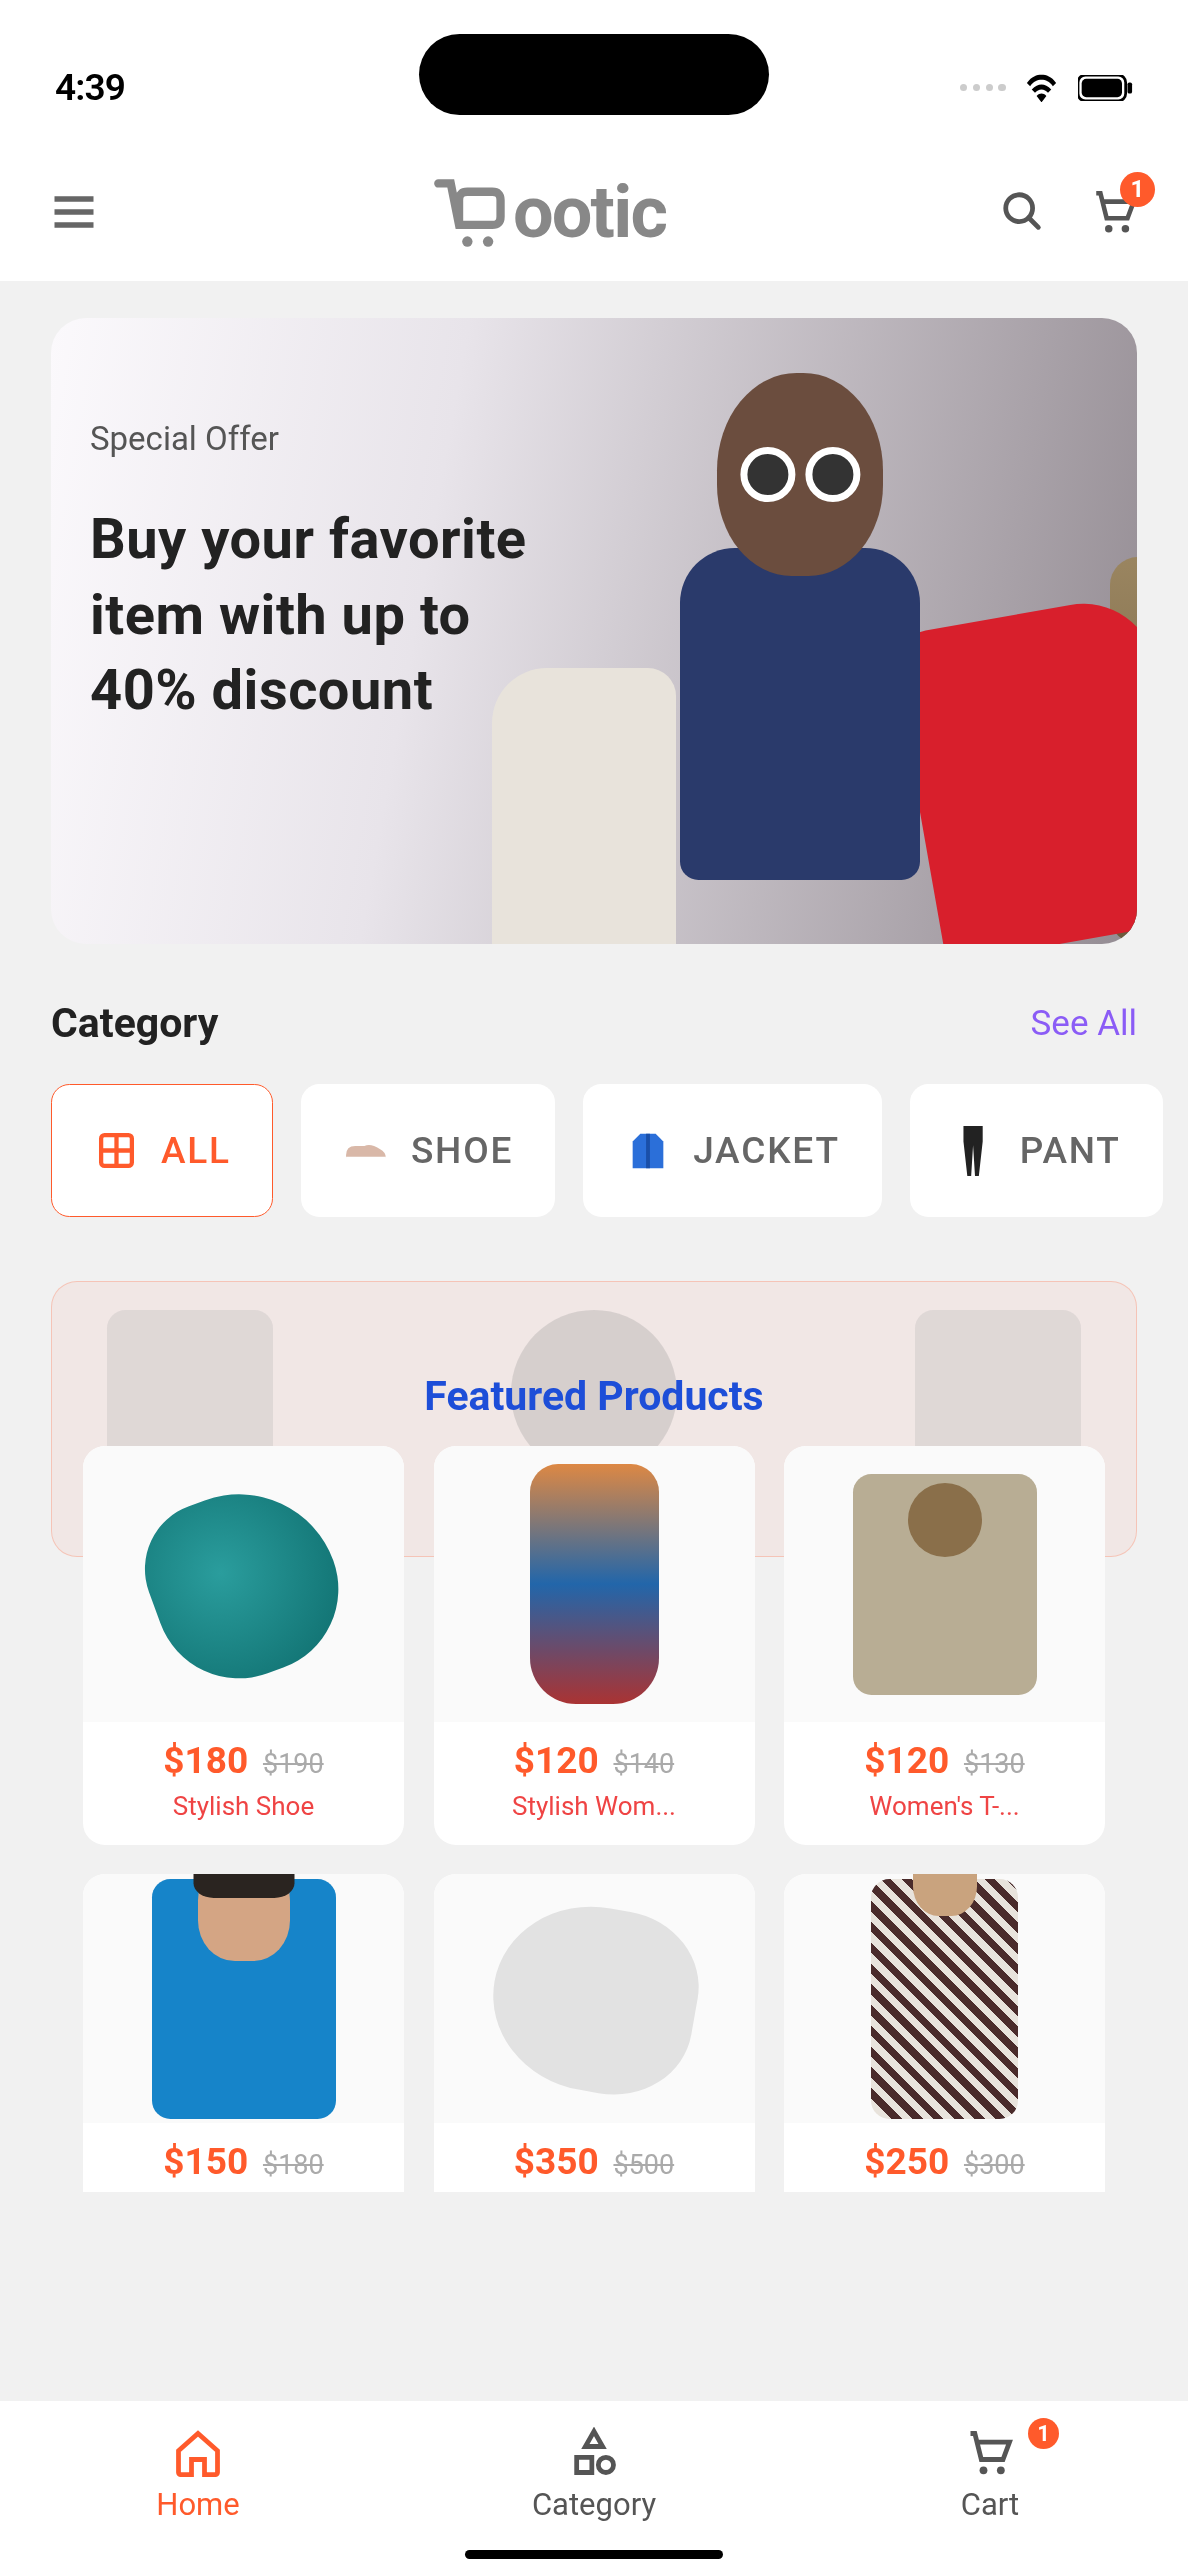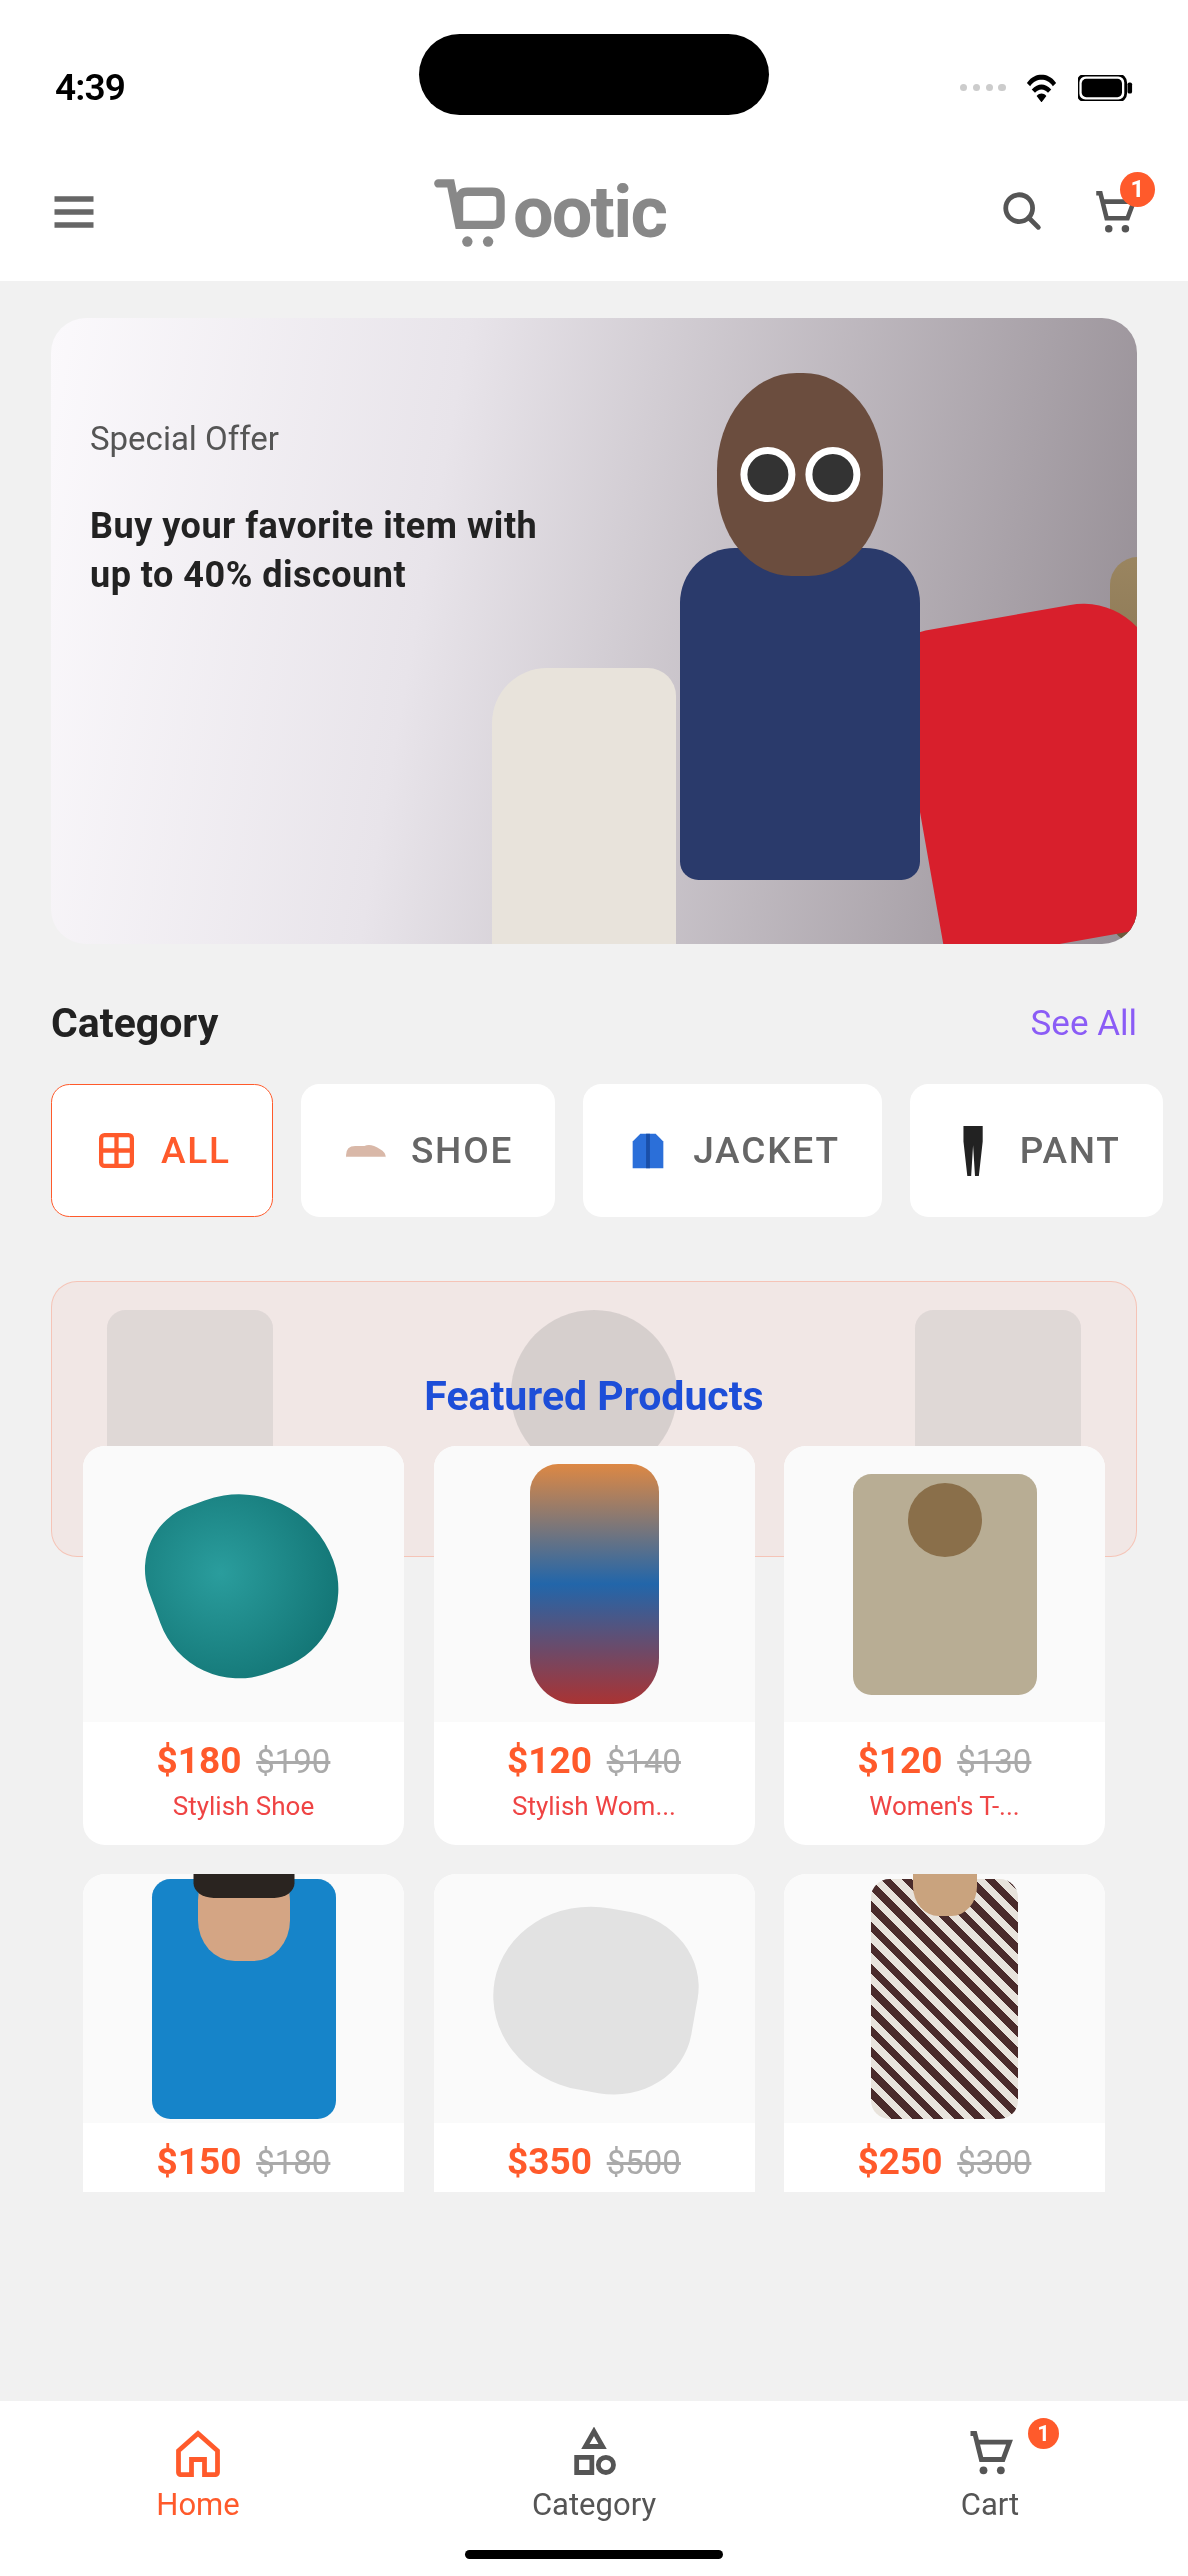--- a/index.html
+++ b/index.html
@@ -22,21 +22,21 @@
   .cart-hdr { position:relative; }
   .badge { position:absolute; top:-13px; right:-13px; background:#ff5a2b; color:#fff; font-size:24px; font-weight:700; width:35px; height:35px; border-radius:50%; display:flex; align-items:center; justify-content:center; }
 
   
   .content { background:#f1f1f1; height:calc(100% - 111px - 138px - 175px); overflow:hidden; padding:37px 0 0 0; }
 
   
   .banner { margin:0 51px; height:626px; border-radius:35px; background:linear-gradient(100deg,#fbf9fc 0%,#e8e4ea 35%,#938b92 100%); position:relative; overflow:hidden; display:flex; }
   .banner-text { padding:101px 37px 0 39px; width:60%; }
   .banner-eyebrow { font-size:33px; color:#555; margin-bottom:44px; }
-  .banner-title { font-size:36px; font-weight:700; color:#222; line-height:1.35; letter-spacing:0.5px; margin-bottom:44px; max-width:461px; }
+  .banner-title { font-size:56px; font-weight:700; color:#222; line-height:1.35; letter-spacing:0.5px; margin-bottom:44px; max-width:461px; }
   .banner-cta { font-size:35px; color:#ff5a2b; display:flex; align-items:center; gap:13px; cursor:pointer; }
   .banner-img { position:absolute; right:0; top:0; bottom:0; width:62%; display:flex; align-items:flex-end; justify-content:center; }
   .woman { position:relative; width:100%; height:100%; }
   .woman-head { position:absolute; top:55px; left:50%; transform:translateX(-50%); width:166px; height:203px; background:#6b4d3e; border-radius:48% 48% 45% 45%; }
   .woman-glasses { position:absolute; top:129px; left:50%; transform:translateX(-50%); display:flex; gap:9.2px; }
   .woman-glasses span { width:55px; height:55px; border:7.4px solid #fff; border-radius:50%; background:#333; }
   .woman-body { position:absolute; top:230px; left:50%; transform:translateX(-50%); width:240px; height:332px; background:#2a3a6b; border-radius:55px 55px 18.4px 18.4px; }
   .cloth-red { position:absolute; bottom:0; right:-37px; width:258px; height:332px; background:#d81f2c; border-radius:37px 74px 0 0; transform:rotate(-10deg); }
   .cloth-white { position:absolute; bottom:0; left:28px; width:184px; height:276px; background:#e8e3db; border-radius:55px 28px 0 0; }
   .cloth-gold { position:absolute; bottom:0; right:-111px; width:138px; height:387px; background:linear-gradient(#9a8560,#6b5a3c); border-radius:28px; }
@@ -59,21 +59,21 @@
   .featured-bg { position:absolute; inset:0; opacity:0.25; display:flex; justify-content:space-between; padding:28px 55px;}
   .featured-bg .bgitem{ width:166px; height:166px; background:#aaa; border-radius:18.4px;}
 
   
   .products { display:grid; grid-template-columns:repeat(3,1fr); gap:29.5px; padding:0 83px; margin-top:-111px; position:relative; }
   .card { background:#fff; border-radius:22px; overflow:hidden; cursor:pointer; }
   .card-img { height:276px; background:#fafafa; display:flex; align-items:center; justify-content:center; position:relative; overflow:hidden;}
   .card-info { padding:16.6px 20px 24px; }
   .price-row { display:flex; align-items:baseline; gap:14.7px; margin-bottom:9.2px; justify-content:center;}
   .price { font-size:37px; font-weight:700; color:#ff5a2b; }
-  .old-price { font-size:33px; color:#aaa; text-decoration:line-through; }
+  .old-price { font-size:27px; color:#aaa; text-decoration:line-through; }
   .card-name { font-size:26px; color:#ef4444; white-space:nowrap; overflow:hidden; text-overflow:ellipsis; text-align:center;}
 
   
   .p-shoe1{width:184px;height:184px;background:radial-gradient(circle at 40% 40%,#2a9d9d,#0d6b6b);border-radius:40% 60% 50% 50%;transform:rotate(-20deg);}
   .p-dress{width:129px;height:240px;background:linear-gradient(#d84,#26a,#a33);border-radius:28px 28px 46px 46px;}
   .p-tee{width:184px;height:221px;background:#b8ad94;border-radius:18.4px;}
   .p-tee::before{content:'';position:absolute;top:9.2px;left:50%;transform:translateX(-50%);width:74px;height:74px;background:#8a6f4a;border-radius:50%;}
   .p-polo{width:184px;height:240px;background:#1684c9;border-radius:18.4px;position:relative;}
   .p-polo::before{content:'';position:absolute;top:-18.4px;left:50%;transform:translateX(-50%);width:92px;height:101px;background:#d4a584;border-radius:40%;}
   .p-polo::after{content:'';position:absolute;top:-55px;left:50%;transform:translateX(-50%);width:101px;height:74px;background:#2a2420;border-radius:50% 50% 20% 20%;}

